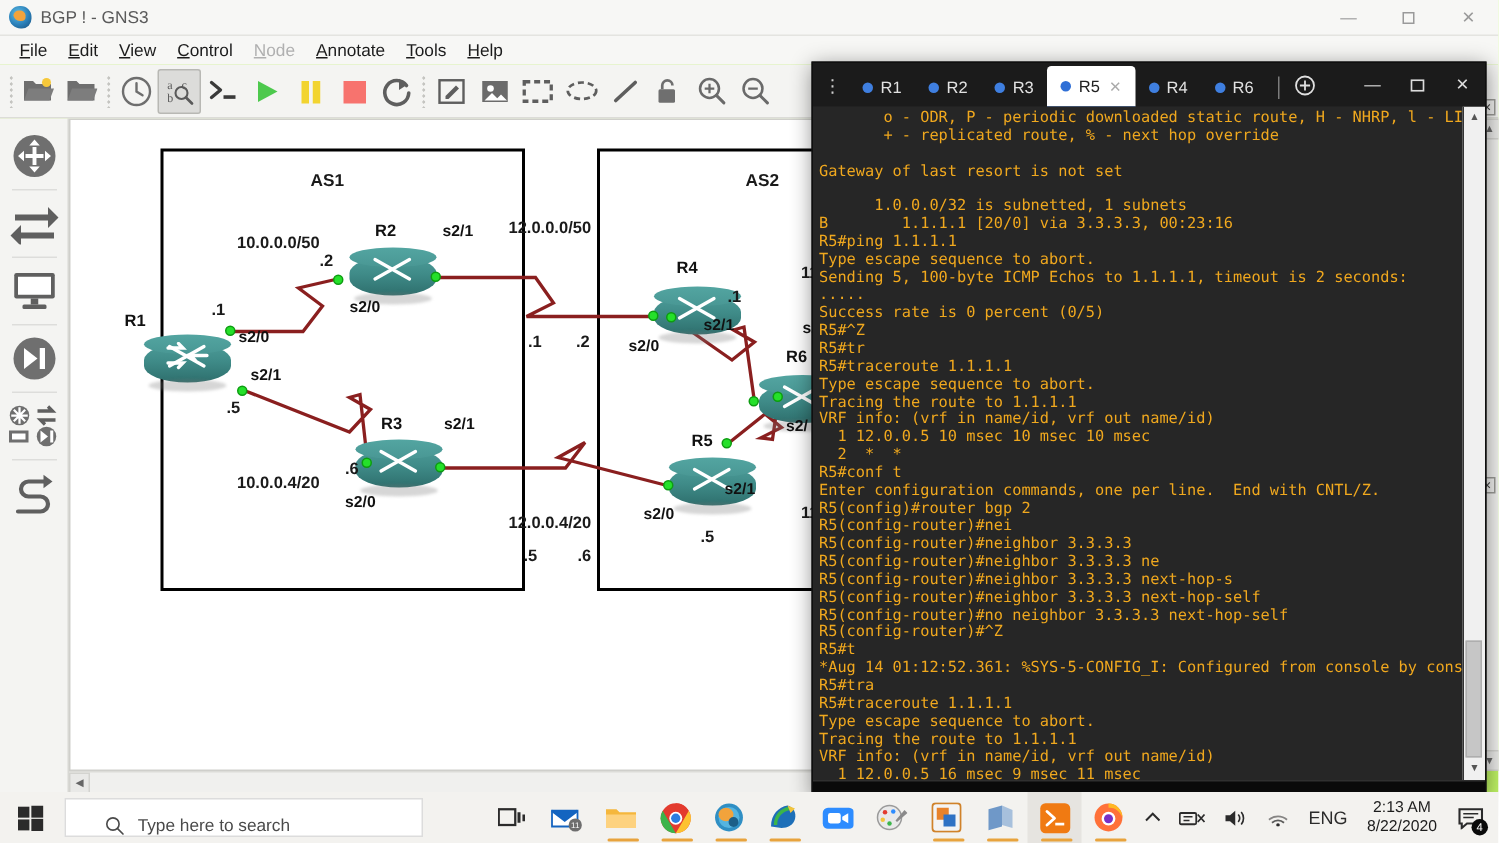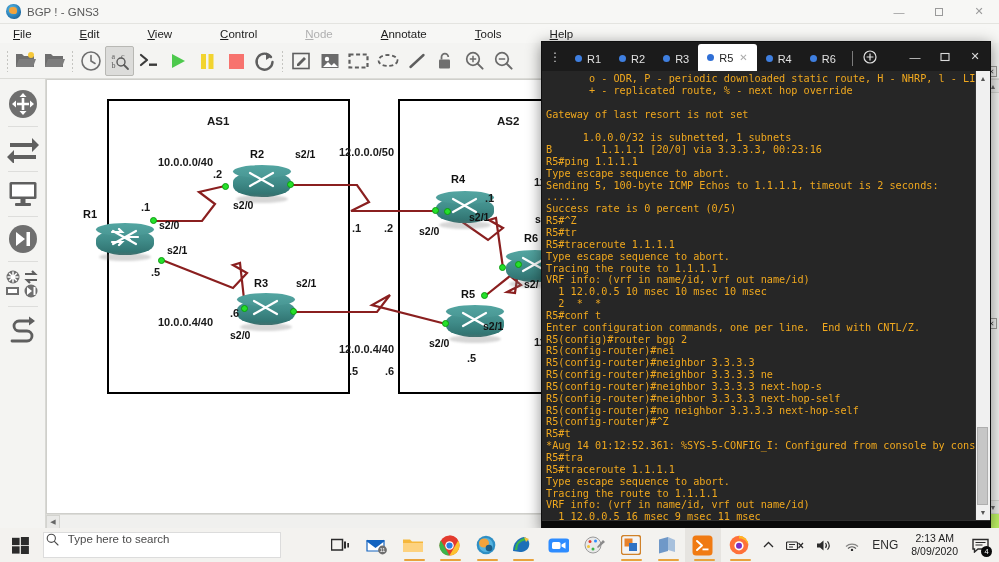--- a/index.html
+++ b/index.html
@@ -27,21 +27,21 @@
     content:""; position:absolute; left:3px; top:3px; width:8px; height:7px;
     background:#f2a33c; border-radius:50% 50% 40% 60%;
   }
   .titlebar .title { font-size:11.5px; color:#5a5a5a; }
   .wincontrols { margin-left:auto; display:flex; height:24px; }
   .wincontrols div {
     width:40px; height:24px; display:flex; align-items:center; justify-content:center;
     color:#9a9a9a; font-size:11px;
   }
 
-  .menubar { height:19px; display:flex; align-items:center; padding-left:6px; background:#f7f7f5;gap:34px; }
+  .menubar { height:19px; display:flex; align-items:center; padding-left:6px; background:#f7f7f5; }
   .menubar .mi { padding:1px 7px; font-size:11.5px; color:#1c1c1c; }
   .menubar .mi.disabled { color:#b0b0b0; }
   .menubar .mi u { text-decoration:underline; }
 
   .toolbar {
     height:36px; background:#f4f4f2; display:flex; align-items:center;
     padding-left:4px; border-bottom:1px solid #dcdcd8; gap:0px;
   }
   .tbtn { width:29px; height:30px; display:flex; align-items:center; justify-content:center; border-radius:2px;}
   .tbtn.active { background:#dcdcda; border:1px solid #b8b8b4; }
@@ -130,21 +130,21 @@
   .term-scroll .arr { height:15px; display:flex; align-items:center; justify-content:center; font-size:7px; color:#555;}
   .term-scroll .thumb { width:11px; margin:0 2px; background:#c6c6c6; border:1px solid #aeaeae; height:78px; align-self:flex-end; }
   .term-scroll .track { flex:1; position:relative; }
   .term-bottombar { height:9px; background:#0a0a0a; border-top:1px solid #303030;}
 
   
   #taskbar { position:absolute; left:0; bottom:0; width:999px; height:34px; background:#f3f2ef; display:flex; align-items:center; }
   .start-btn { width:44px; height:34px; display:flex; align-items:center; justify-content:center;}
   .search-box {
     width:256px; height:26px; background:#ffffff; border:1px solid #dcdcdc;
-    display:flex; align-items:flex-start; padding-left:2px; gap:9px; margin-left:2px;
+    display:flex; align-items:flex-end; padding-left:26px; gap:9px; margin-left:2px;
   }
   .search-box .ph { color:#4a4a4a; font-size:11.5px; }
   .tb-icon { width:39px; height:34px; display:flex; align-items:center; justify-content:center; position:relative;}
   .tb-icon.run:after { content:""; position:absolute; bottom:1px; left:9px; width:21px; height:2.5px; background:#e8a33d; border-radius:2px;}
   .tb-icon.active-bg { background:#e6e4e0; }
   .tray { margin-left:auto; display:flex; align-items:center; gap:0px; padding-right:4px; height:34px;}
   .tray .ti { padding:0 6px; height:34px; display:flex; align-items:center; justify-content:center; color:#2b2b2b; font-size:12px;}
   .clock { display:flex; flex-direction:column; align-items:center; justify-content:center; font-size:10.5px; color:#1c1c1c; line-height:13px; padding:0 7px; }
   .notif { width:30px; height:34px; display:flex; align-items:center; justify-content:center; position:relative;}
   .notif .badge {
@@ -444,24 +444,24 @@
       <div class="led" style="left:240px; top:101px;"></div>
       <div class="led" style="left:194px; top:225px;"></div>
       <div class="led" style="left:243px; top:228px;"></div>
       <div class="led" style="left:385px; top:127px;"></div>
       <div class="led" style="left:397px; top:128px;"></div>
       <div class="led" style="left:395px; top:240px;"></div>
       <div class="led" style="left:434px; top:212px;"></div>
       <div class="led" style="left:452px; top:184px;"></div>
       <div class="led" style="left:468px; top:181px;"></div>
 
-      <div class="netlabel" style="left:111px; top:76px;">10.0.0.0/40</div>
-      <div class="netlabel" style="left:111px; top:236px;">10.0.0.4/40</div>
+      <div class="netlabel" style="left:111px; top:76px;">10.0.0.0/50</div>
+      <div class="netlabel" style="left:111px; top:236px;">10.0.0.4/20</div>
       <div class="netlabel" style="left:292px; top:66px;">12.0.0.0/50</div>
-      <div class="netlabel" style="left:292px; top:263px;">12.0.0.4/40</div>
+      <div class="netlabel" style="left:292px; top:263px;">12.0.0.4/20</div>
       <div class="netlabel" style="left:487px; top:96px;">11.0.0.0/30</div>
       <div class="netlabel" style="left:487px; top:256px;">11.0.0.4/30</div>
 
       <div class="iflabel" style="left:112px; top:139px;">s2/0</div>
       <div class="iflabel" style="left:120px; top:164px;">s2/1</div>
       <div class="iflabel" style="left:186px; top:119px;">s2/0</div>
       <div class="iflabel" style="left:248px; top:68px;">s2/1</div>
       <div class="iflabel" style="left:183px; top:249px;">s2/0</div>
       <div class="iflabel" style="left:249px; top:197px;">s2/1</div>
       <div class="iflabel" style="left:372px; top:145px;">s2/0</div>
@@ -751,21 +751,21 @@
     <div class="ti">
       <svg width="16" height="12" viewBox="0 0 16 12">
         <path d="M2 7.5a9 9 0 0 1 12 0" fill="none" stroke="#2b2b2b" stroke-width="1.2" opacity=".55"></path>
         <path d="M4 9.5a6 6 0 0 1 8 0" fill="none" stroke="#2b2b2b" stroke-width="1.2" opacity=".75"></path>
         <circle cx="8" cy="11" r="1.2" fill="#2b2b2b"></circle>
       </svg>
     </div>
     <div class="ti">ENG</div>
     <div class="clock">
       <div>2:13 AM</div>
-      <div>8/09/2020</div>
+      <div>8/22/2020</div>
     </div>
     <div class="notif">
       <svg width="17" height="15" viewBox="0 0 17 15">
         <path d="M1 1.5h15v9.5H6L2.5 14v-3H1z" fill="none" stroke="#2b2b2b" stroke-width="1.4"></path>
         <path d="M3.5 4.5h10M3.5 7h7" stroke="#2b2b2b" stroke-width="1.1"></path>
       </svg>
       <span class="badge">4</span>
     </div>
   </div>
 </div>

